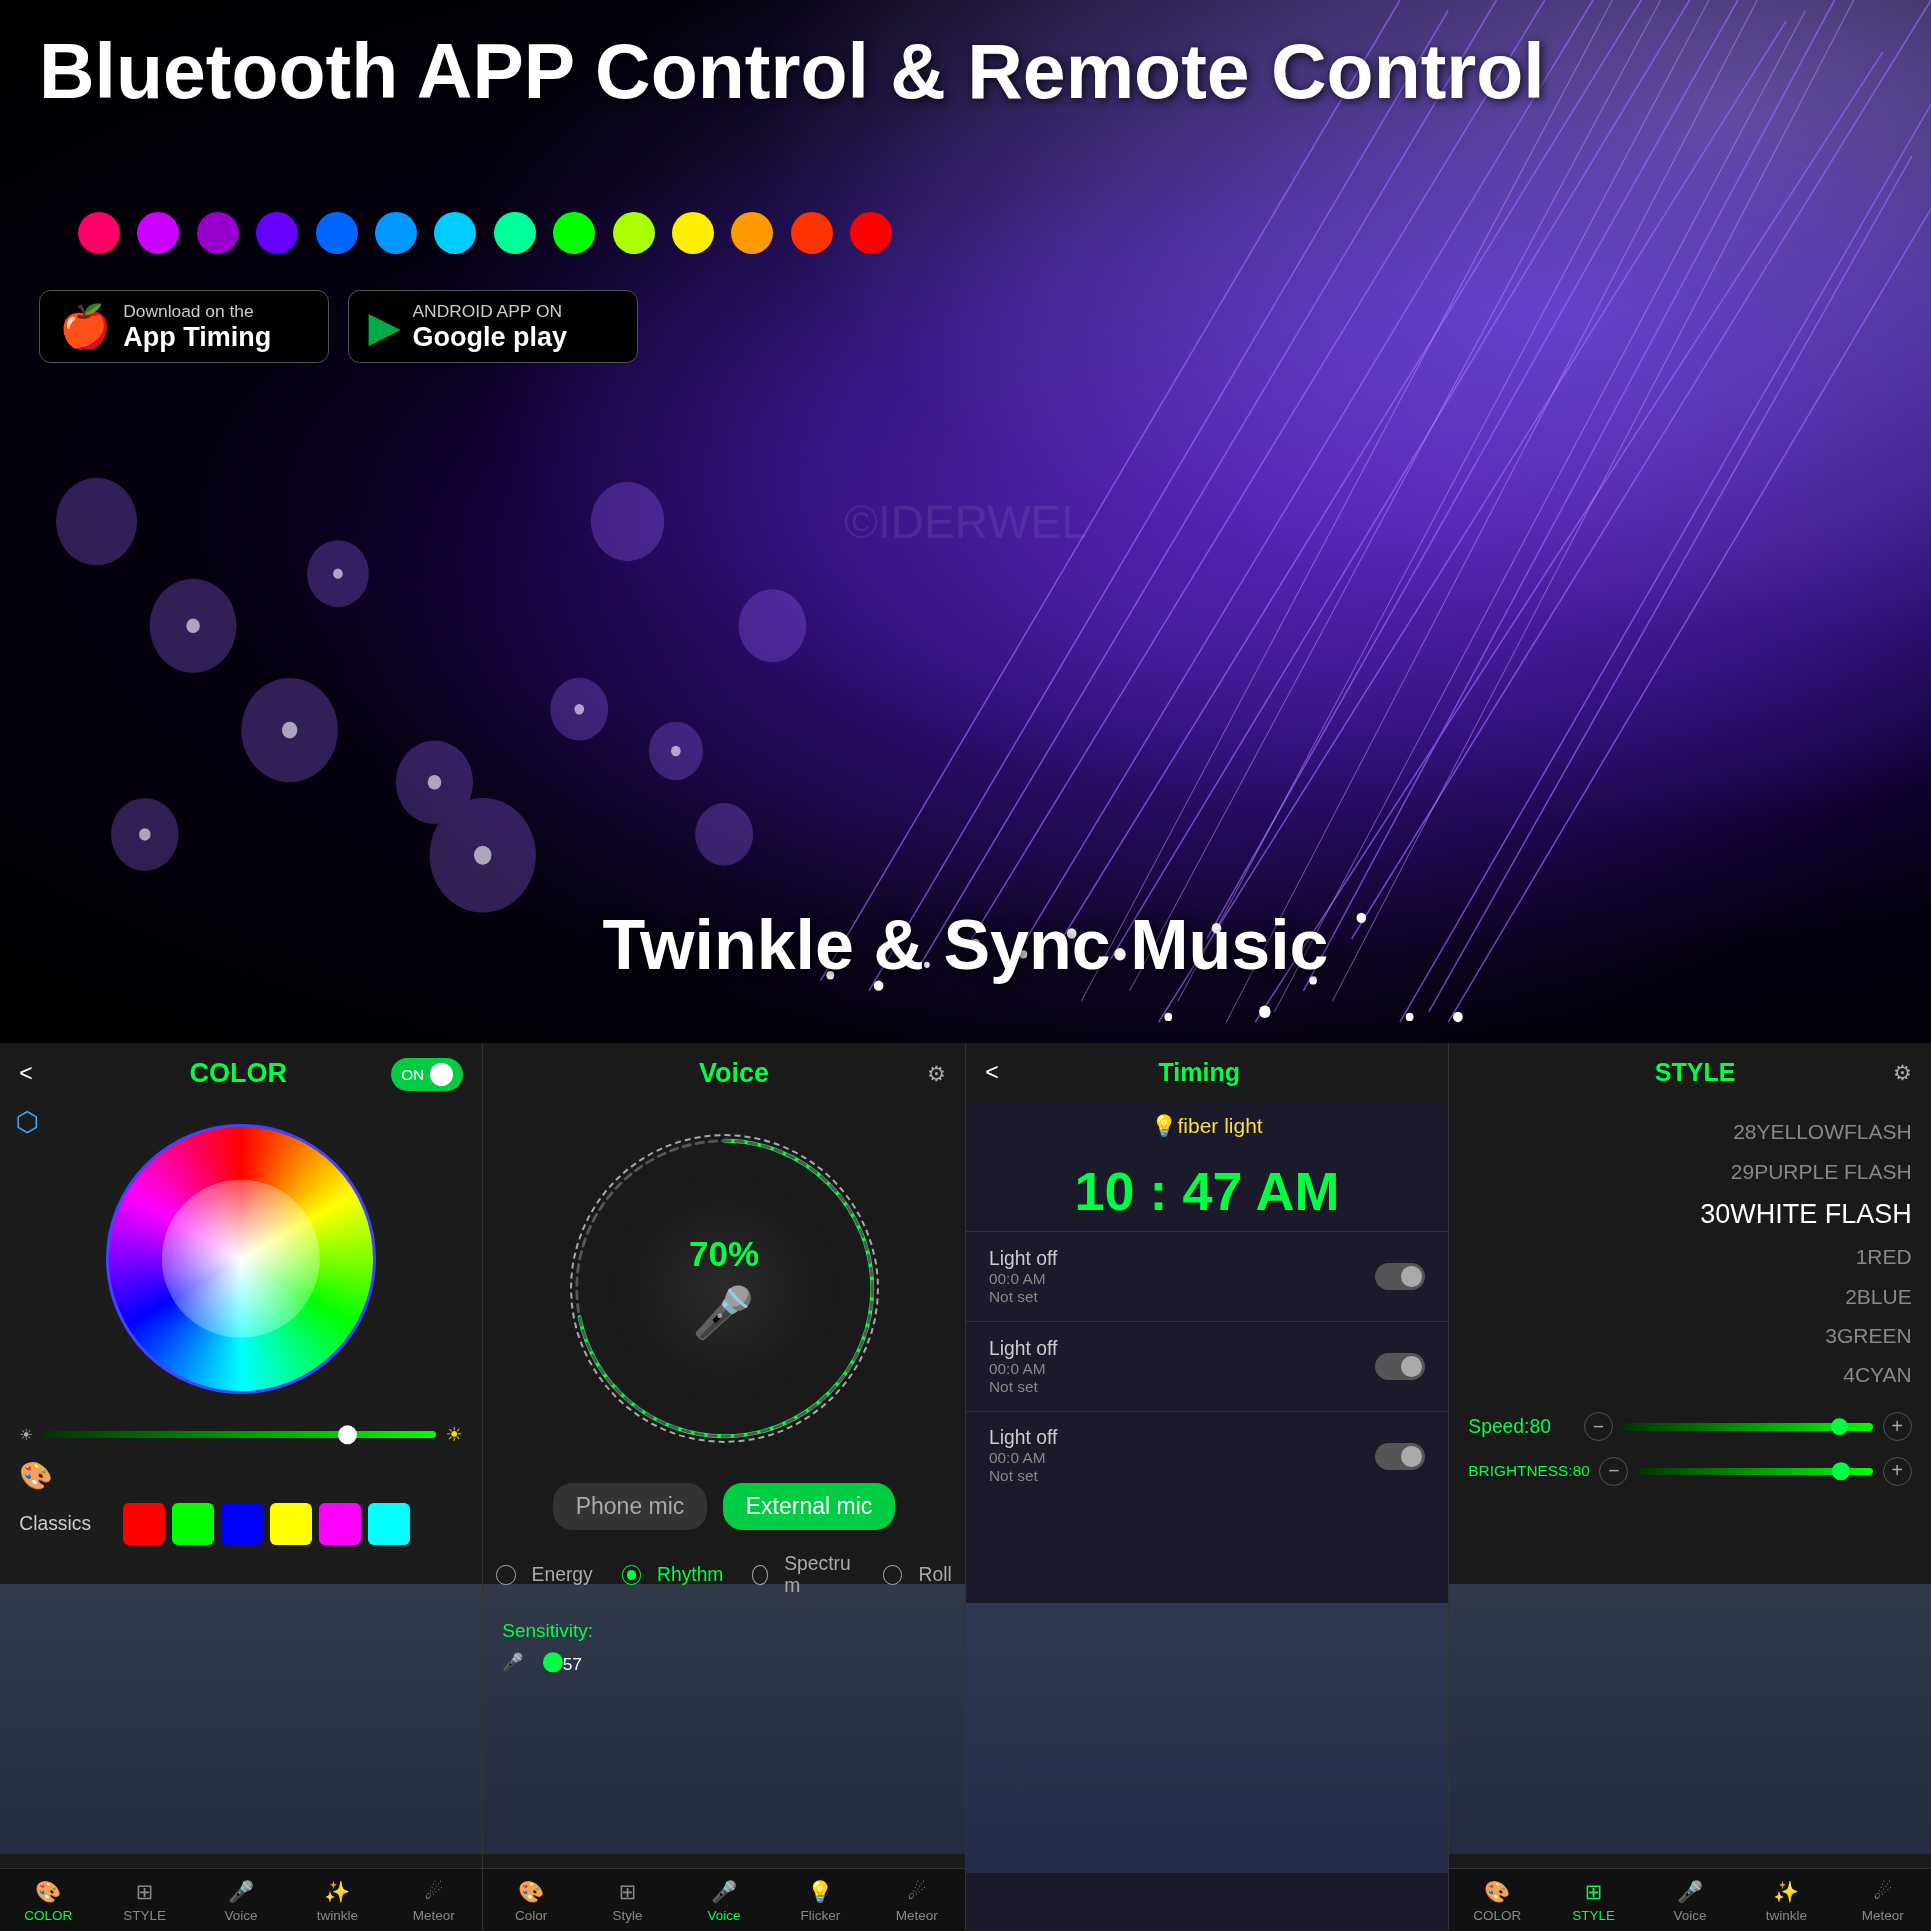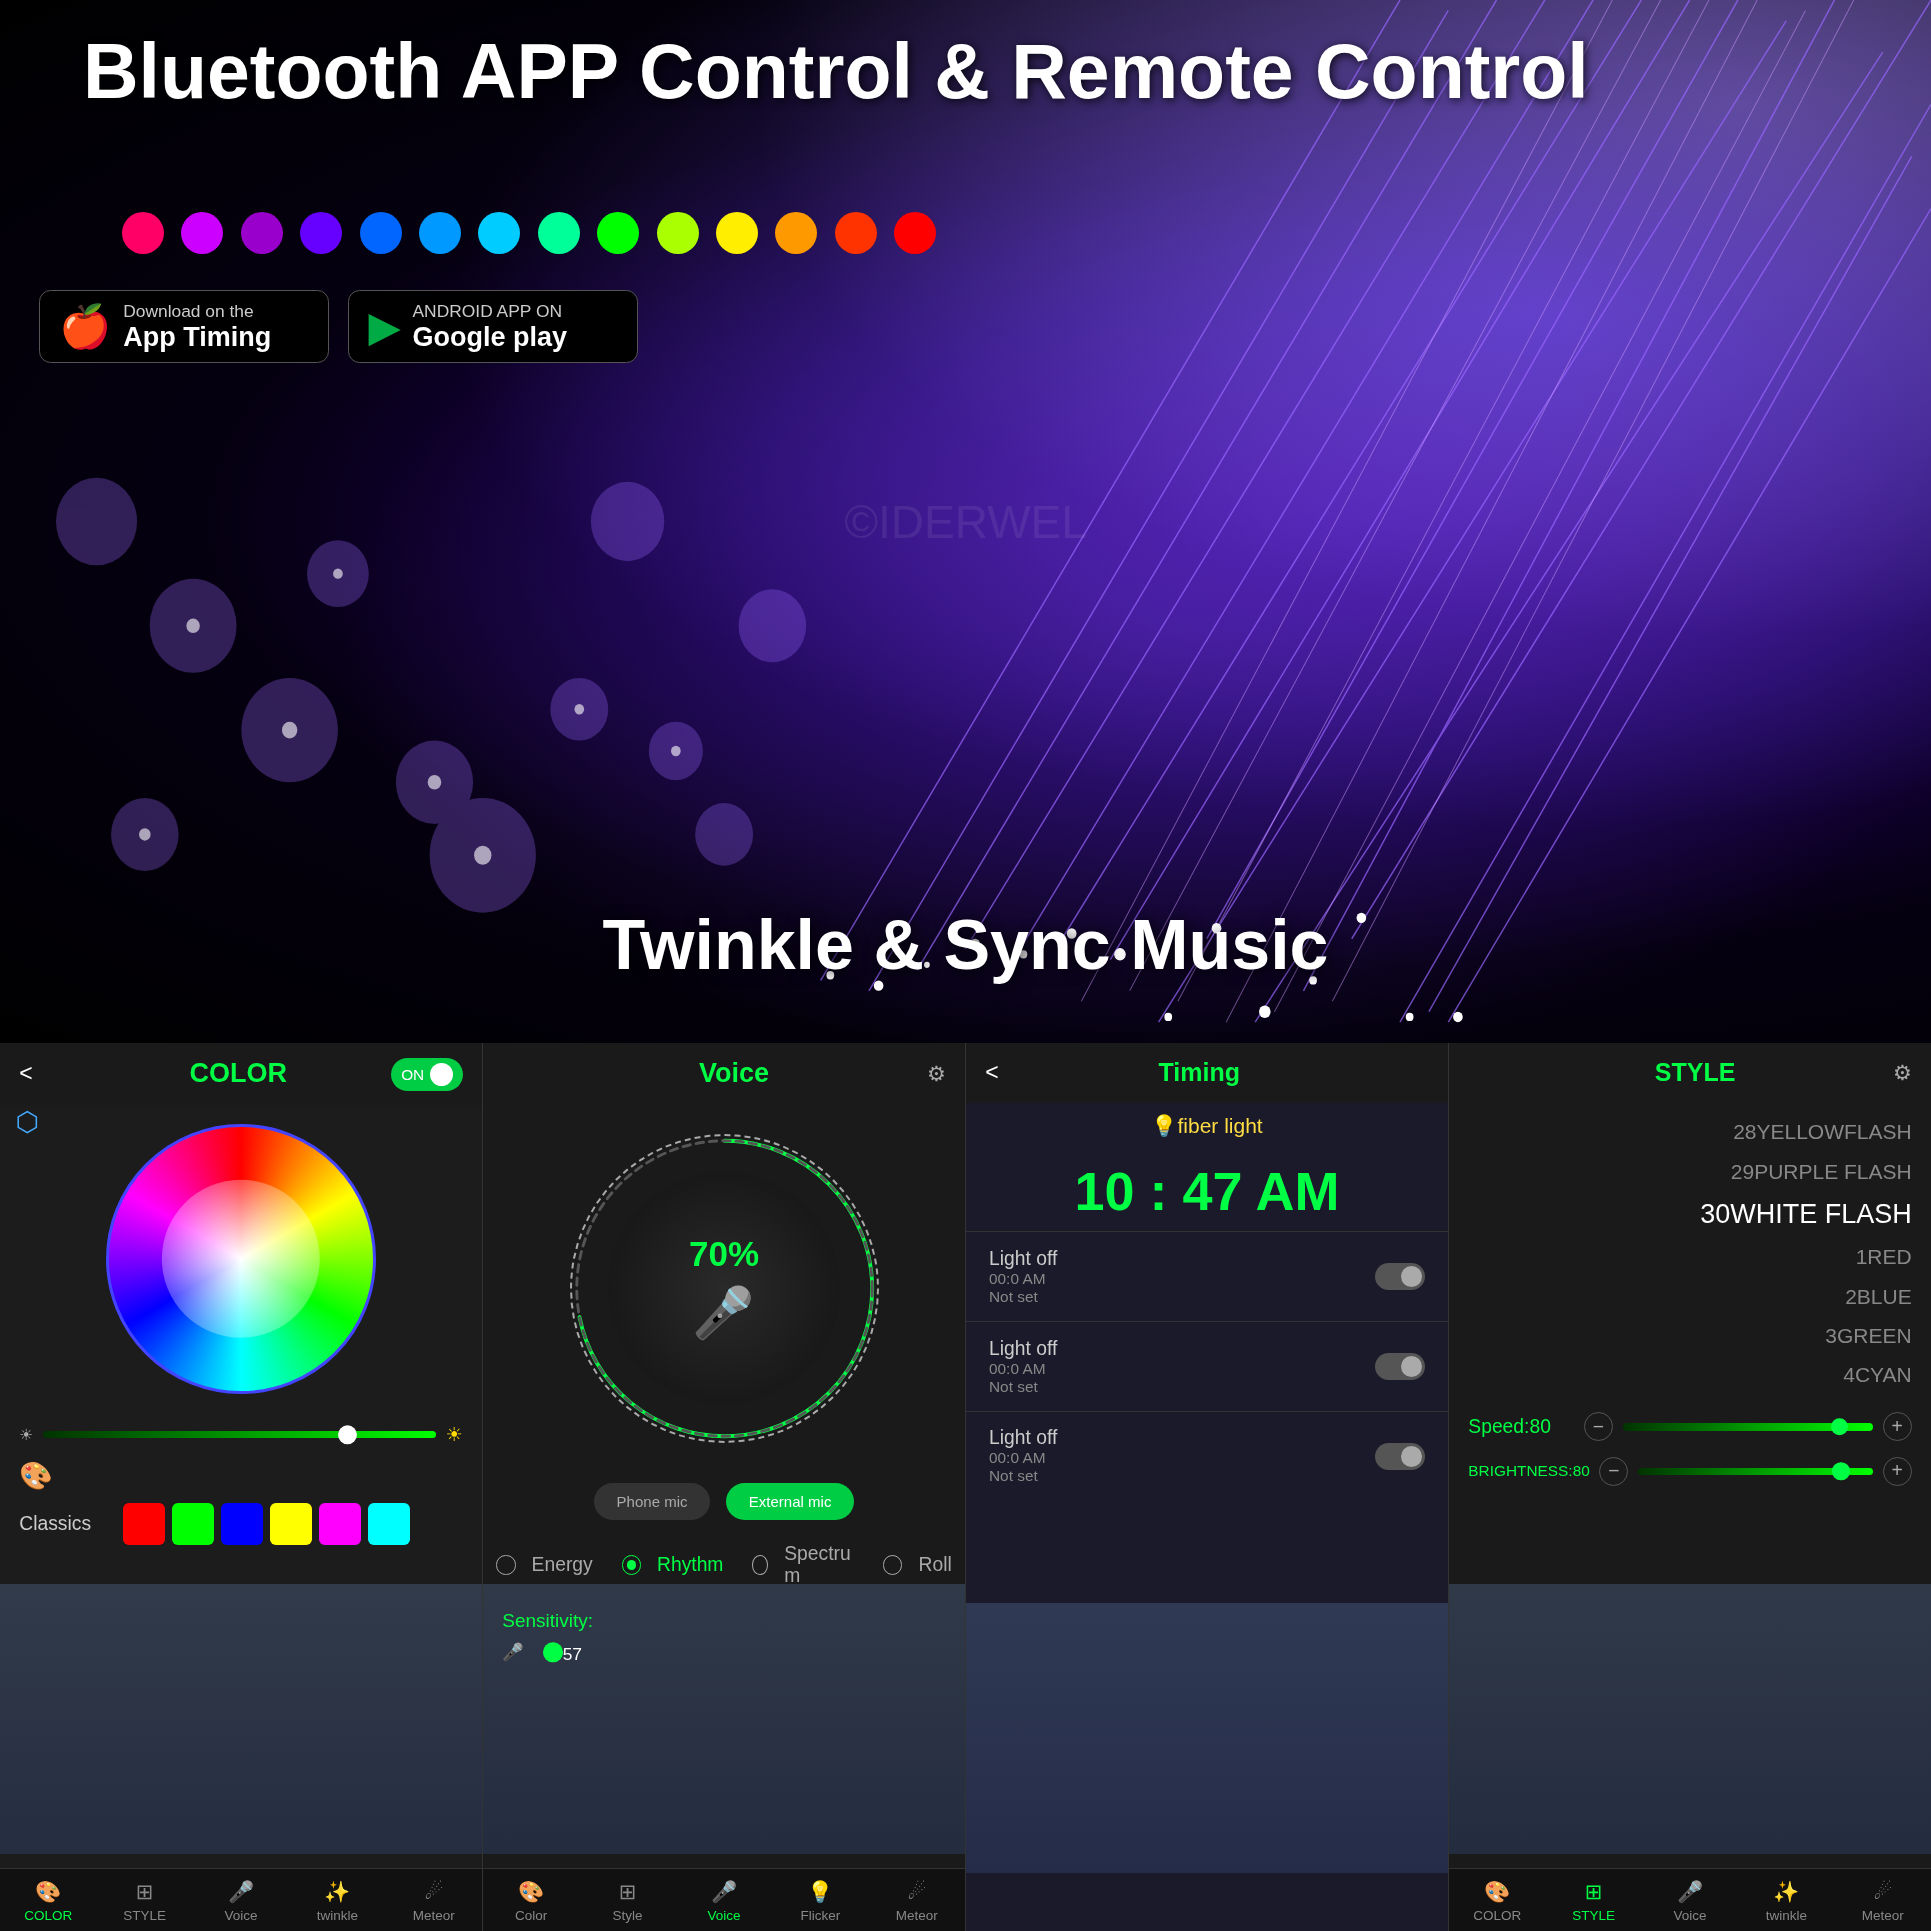--- a/index.html
+++ b/index.html
@@ -41,21 +41,20 @@
       transform: translate(-50%, -50%);
       white-space: nowrap;
     }
 
     
     .header-text {
       position: absolute;
       top: 29px;
       left: 39px;
       right: 39px;
-      margin-left: 44px;
     }
 
     .main-title {
       color: #fff;
       font-size: 77px;
       font-weight: 900;
       text-shadow: 1.9px 1.9px 9.7px rgba(0,0,0,0.8);
       line-height: 1.1;
     }
 
@@ -344,21 +343,21 @@
     .mic-buttons {
       display: flex;
       justify-content: center;
       gap: 15.4px;
       padding: 11.6px 19.3px;
     }
 
     .mic-btn {
       padding: 9.7px 23px;
       border-radius: 19.3px;
-      font-size: 15px;
+      font-size: 23px;
       border: none;
       cursor: pointer;
     }
 
     .mic-btn-inactive {
       background: #333;
       color: #aaa;
     }
 
     .mic-btn-active {

